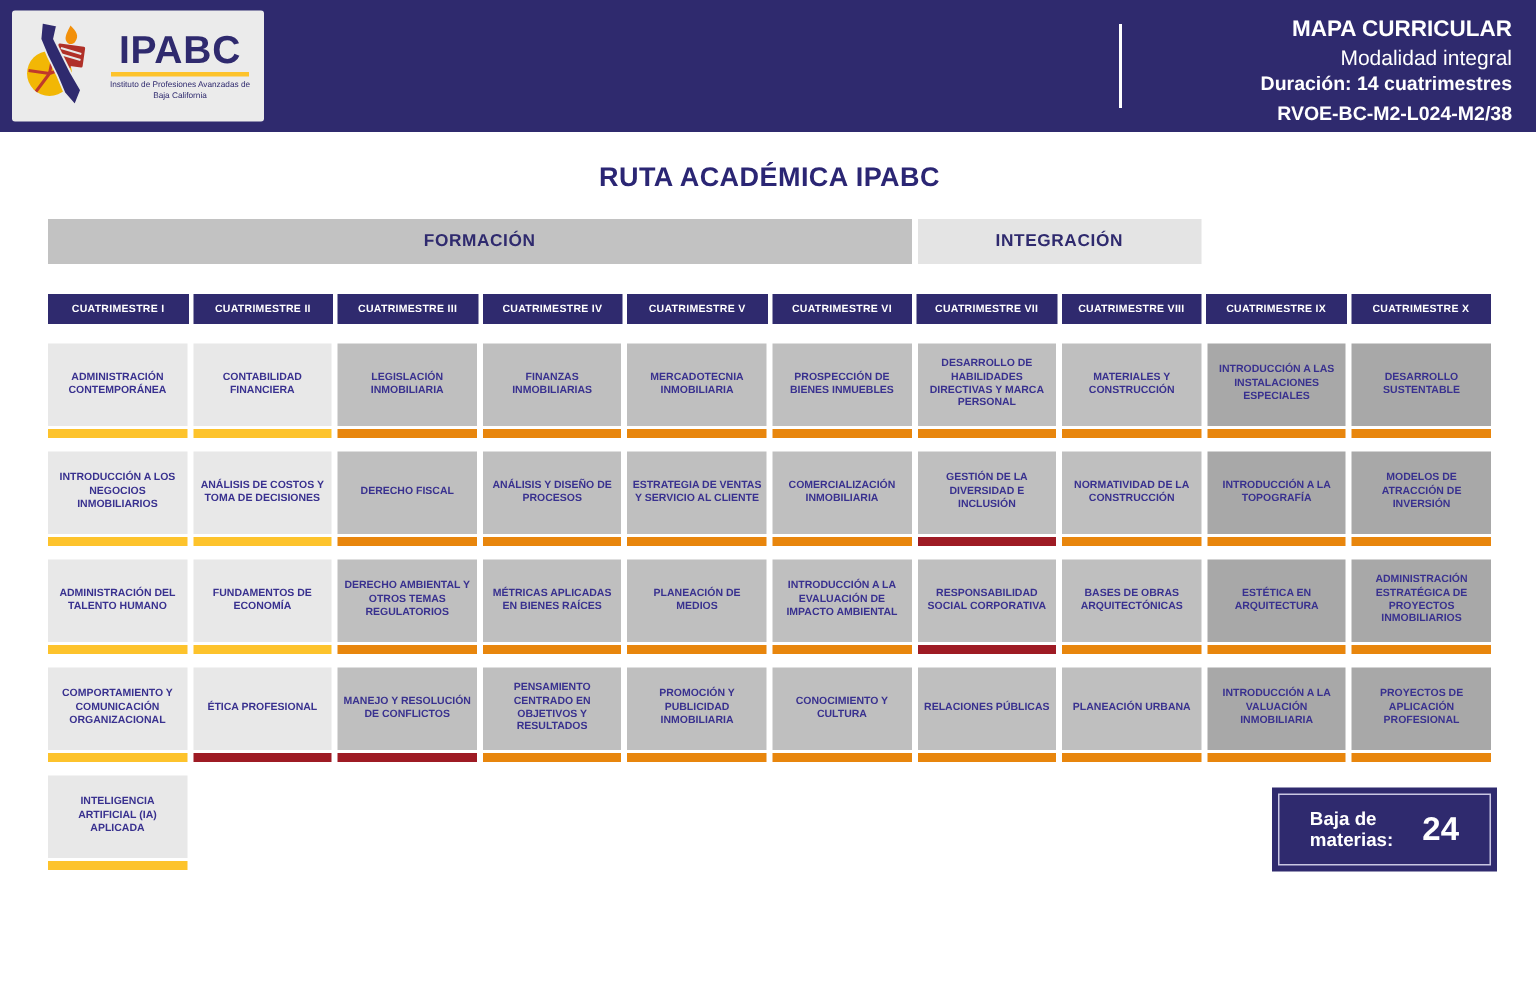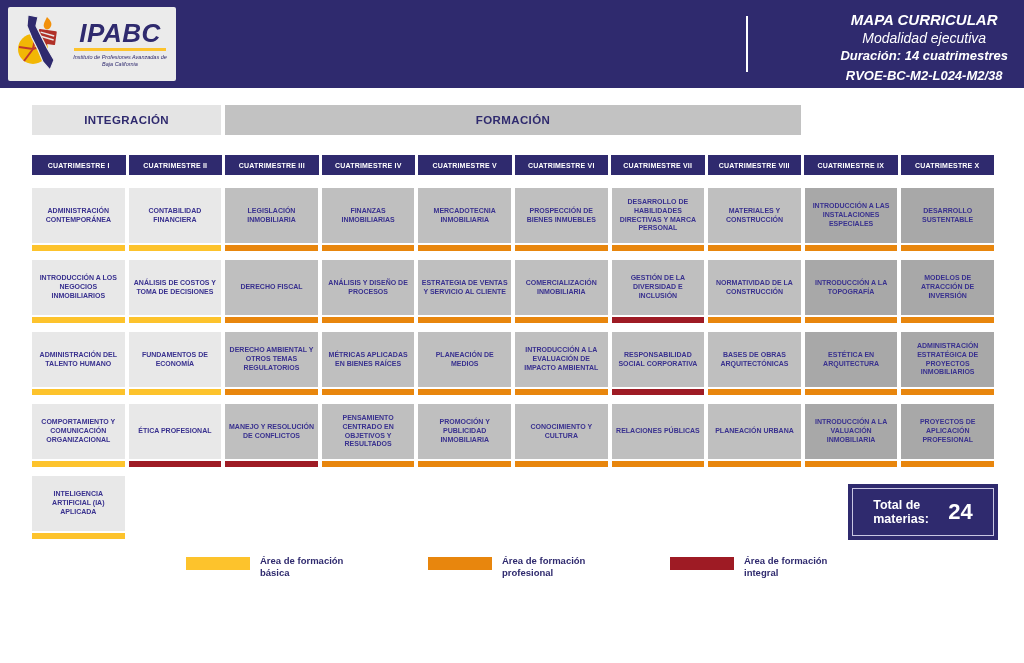--- a/index.html
+++ b/index.html
@@ -9,21 +9,20 @@
     background: #ffffff;
     color: #322c78;
     position: relative;
   }
 
   
   .header {
     position: relative;
     height: 88px;
     background: #2f2a6e;
-    font-style: italic;
   }
   .logo-panel {
     position: absolute;
     left: 8px; top: 7px;
     width: 168px; height: 74px;
     background: #ebebeb;
     border-radius: 2px;
     display: flex;
     align-items: center;
     justify-content: center;
@@ -52,21 +51,21 @@
   .degree-name  { font-size: 20px; font-weight: bold; }
   .header-divider {
     position: absolute;
     left: 746px; top: 16px;
     width: 2px; height: 56px;
     background: #ffffff;
   }
   .header-info {
     position: absolute;
     right: 16px; top: 11px;
-    text-align: center;
+    text-align: right;
     color: #ffffff;
     line-height: 1.25;
   }
   .hi-title    { font-size: 15px; font-weight: bold; }
   .hi-modality { font-size: 14px; font-weight: normal; }
   .hi-duration { font-size: 13px; font-weight: bold; margin-top: 1px; }
   .hi-rvoe     { font-size: 13px; font-weight: bold; margin-top: 3px; }
 
   
   .content { margin: 0 30px 0 32px; position: relative; }
@@ -177,49 +176,50 @@
     </svg>
     <div class="logo-textcol">
       <div class="logo-acronym">IPABC</div>
       <div class="logo-underline"></div>
       <div class="logo-tagline">Instituto de Profesiones Avanzadas de Baja California</div>
     </div>
   </div>
   <div class="header-divider"></div>
   <div class="header-info">
     <div class="hi-title">MAPA CURRICULAR</div>
-    <div class="hi-modality">Modalidad ejecutiva</div>
+    <div class="hi-modality">Modalidad integral</div>
     <div class="hi-duration">Duración: 14 cuatrimestres</div>
     <div class="hi-rvoe">RVOE-BC-M2-L024-M2/38</div>
   </div>
 </div>
 
 <div class="content">
+  <div class="page-title">RUTA ACADÉMICA IPABC</div>
 
   <div class="stages" id="stages">
+      <div class="stage" style="grid-column: span 6; background: rgb(194, 194, 194);">FORMACIÓN</div>
       <div class="stage" style="grid-column: span 2; background: rgb(228, 228, 228);">INTEGRACIÓN</div>
-      <div class="stage" style="grid-column: span 6; background: rgb(194, 194, 194);">FORMACIÓN</div>
     </div>
 
   <div class="col-headers" id="colHeaders">
       <div class="col-header">CUATRIMESTRE I</div>
       <div class="col-header">CUATRIMESTRE II</div>
       <div class="col-header">CUATRIMESTRE III</div>
       <div class="col-header">CUATRIMESTRE IV</div>
       <div class="col-header">CUATRIMESTRE V</div>
       <div class="col-header">CUATRIMESTRE VI</div>
       <div class="col-header">CUATRIMESTRE VII</div>
       <div class="col-header">CUATRIMESTRE VIII</div>
       <div class="col-header">CUATRIMESTRE IX</div>
       <div class="col-header">CUATRIMESTRE X</div>
     </div>
 
   <div class="grid" id="grid">
     <div class="total-box">
-      <div class="total-label">Total de materias:</div>
+      <div class="total-label">Baja de materias:</div>
       <div class="total-value">24</div>
     </div>
   <div class="cell" style="grid-area: 1 / 1;">
         <div class="card-body" style="background: rgb(232, 232, 232);">ADMINISTRACIÓN CONTEMPORÁNEA</div>
         <div class="card-bar" style="background: rgb(253, 195, 44);"></div>
       </div>
       <div class="cell" style="grid-area: 1 / 2;">
         <div class="card-body" style="background: rgb(232, 232, 232);">CONTABILIDAD FINANCIERA</div>
         <div class="card-bar" style="background: rgb(253, 195, 44);"></div>
       </div>
@@ -383,27 +383,13 @@
       <div class="cell" style="grid-area: 5 / 3;"></div>
       <div class="cell" style="grid-area: 5 / 4;"></div>
       <div class="cell" style="grid-area: 5 / 5;"></div>
       <div class="cell" style="grid-area: 5 / 6;"></div>
       <div class="cell" style="grid-area: 5 / 7;"></div>
       <div class="cell" style="grid-area: 5 / 8;"></div>
       <div class="cell" style="grid-area: 5 / 9;"></div>
       <div class="cell" style="grid-area: 5 / 10;"></div>
     </div>
 
-  <div class="legend" id="legend">
-      <div class="legend-item">
-        <div class="legend-swatch" style="background: rgb(253, 195, 44);"></div>
-        <div class="legend-label">Área de formación básica</div>
-      </div>
-      <div class="legend-item">
-        <div class="legend-swatch" style="background: rgb(232, 134, 13);"></div>
-        <div class="legend-label">Área de formación profesional</div>
-      </div>
-      <div class="legend-item">
-        <div class="legend-swatch" style="background: rgb(158, 27, 36);"></div>
-        <div class="legend-label">Área de formación integral</div>
-      </div>
-    </div>
 </div>
 
 </body></html>

